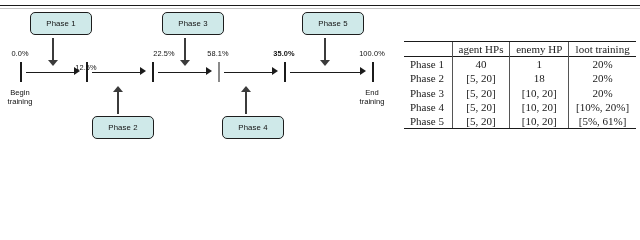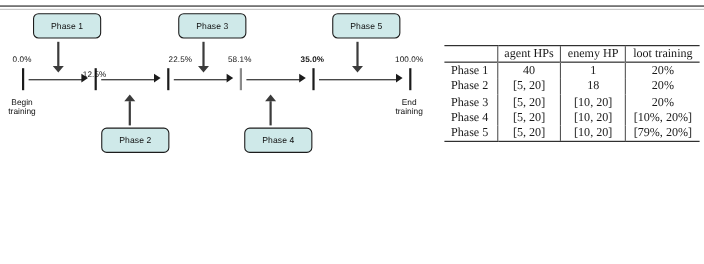--- a/index.html
+++ b/index.html
@@ -185,19 +185,19 @@
           <tr>
             <td class="rowhdr">Phase 4</td>
             <td class="vsep">[5, 20]</td>
             <td class="vsep">[10, 20]</td>
             <td class="vsep">[10%, 20%]</td>
           </tr>
           <tr>
             <td class="rowhdr rule-bot">Phase 5</td>
             <td class="vsep rule-bot">[5, 20]</td>
             <td class="vsep rule-bot">[10, 20]</td>
-            <td class="vsep rule-bot">[79%, 20%]</td>
+            <td class="vsep rule-bot">[5%, 61%]</td>
           </tr>
         </tbody>
     </table>
   </div>
 
 </div>
 
 </body></html>

